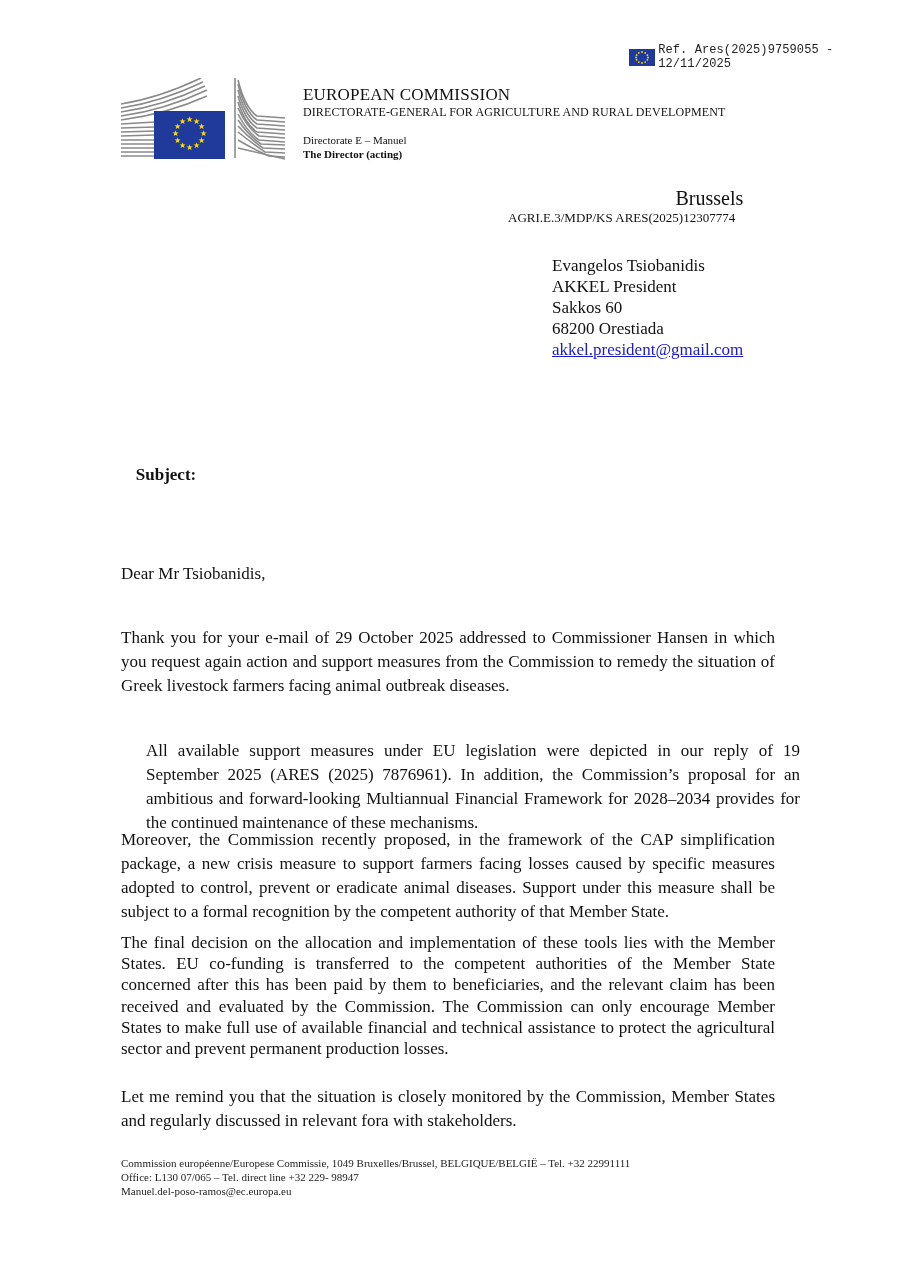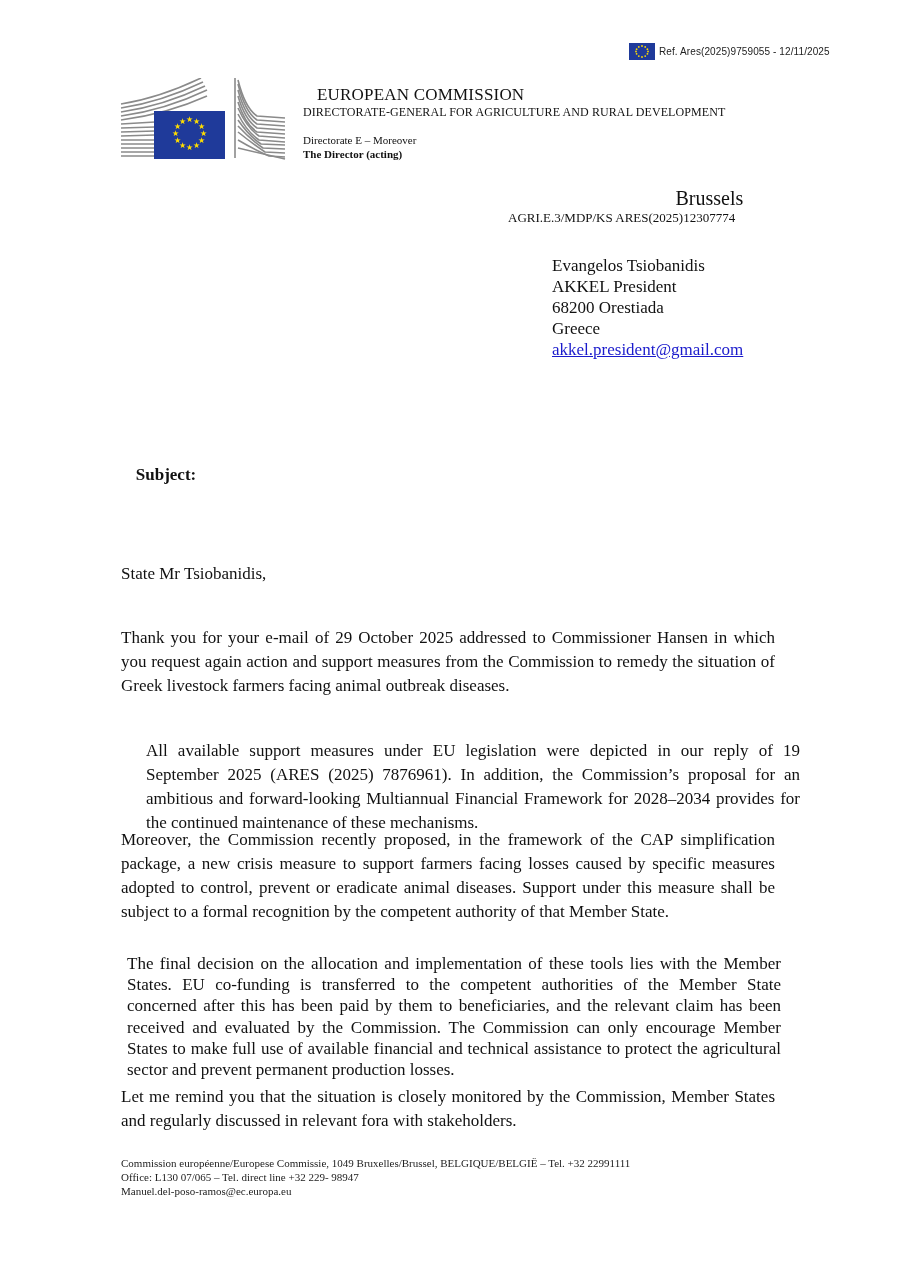--- a/index.html
+++ b/index.html
@@ -4,28 +4,28 @@
 <style>
   html, body { margin: 0; padding: 0; background: #ffffff; }
   body { width: 905px; height: 1280px; position: relative; overflow: hidden;
          font-family: "Liberation Serif", "DejaVu Serif", serif; color: #111111; }
   .abs { position: absolute; }
 
   
   .ref { left: 629px; top: 43px; display: flex; align-items: center; }
   .ref .flag { width: 26px; height: 17px; background: #1f3a9a; position: relative; margin-right: 4px; }
   .ref .flag svg { position: absolute; left: 0; top: 0; }
-  .ref .txt { font-family: Liberation Sans, sans-serif; font-size: 10px; color: #222; letter-spacing: 0.1px; }
+  .ref .txt { font-family: Liberation Mono, monospace; font-size: 12px; color: #222; letter-spacing: 0.1px; }
 
   
   .logo { left: 119px; top: 78px; width: 168px; height: 82px; }
 
   
   .hdr { left: 303px; top: 85px; }
-  .hdr .org { font-size: 17px; letter-spacing: 0.2px; line-height: 20px; margin-left: 14px; }
+  .hdr .org { font-size: 17px; letter-spacing: 0.2px; line-height: 20px; }
   .hdr .dg { font-size: 12px; line-height: 15px; letter-spacing: 0.1px; }
   .hdr .dir { font-size: 11px; line-height: 13px; margin-top: 14px; }
   .hdr .director { font-size: 11px; line-height: 14px; font-weight: bold; }
 
   
   .addr { left: 508px; top: 188px; }
   .addr .city { font-size: 20px; line-height: 21px; text-align: right; }
   .addr .refno { font-size: 13px; line-height: 17px; }
   .addr .recip { margin-top: 29px; font-size: 17px; line-height: 21px; }
   .addr .recip div { white-space: nowrap; margin-left: 44px; }
@@ -35,21 +35,21 @@
   .subject { left: 121px; top: 464px; width: 660px; font-size: 17px; line-height: 21px; font-weight: bold; display: flex; text-align: center; }
   .subject .lbl { width: 90px; flex: none; }
   .subject .val { width: 540px; }
 
   .salut { left: 121px; top: 563px; font-size: 17px; line-height: 21px; }
 
   .para { left: 121px; width: 654px; font-size: 17px; line-height: 24px; text-align: justify; }
   .p1 { top: 626px; }
   .p2 { top: 739px; margin-left: 25px; }
   .p3 { top: 828px; }
-  .p4 { top: 953px; line-height: 21.2px; margin-left: 6px; }
+  .p4 { top: 932px; line-height: 21.2px; }
   .p5 { top: 1085px; }
 
   .footer { left: 121px; top: 1156px; font-size: 11px; line-height: 14px; color: #222; }
 </style>
 </head>
 <body>
 
 <div class="abs ref">
   <span class="flag">
     <svg width="26" height="17" viewBox="0 0 26 17">
@@ -123,41 +123,41 @@
       <text x="56.5" y="58">★</text>
       <text x="58.5" y="51">★</text>
       <text x="63.5" y="46">★</text>
     </g>
   </svg>
 </div>
 
 <div class="abs hdr">
   <div class="org">EUROPEAN COMMISSION</div>
   <div class="dg">DIRECTORATE-GENERAL FOR AGRICULTURE AND RURAL DEVELOPMENT</div>
-  <div class="dir">Directorate E – Moreover</div>
+  <div class="dir">Directorate E – Manuel</div>
   <div class="director">The Director (acting)</div>
 </div>
 
 <div class="abs addr">
   <div class="city">Brussels</div>
   <div class="refno">AGRI.E.3/MDP/KS ARES(2025)12307774</div>
   <div class="recip">
     <div>Evangelos Tsiobanidis</div>
     <div>AKKEL President</div>
+    <div>Sakkos 60</div>
     <div>68200 Orestiada</div>
-    <div>Greece</div>
     <div><a title="akkel.president@gmail.com">akkel.president@gmail.com</a></div>
   </div>
 </div>
 
 <div class="abs subject">
   <span class="lbl">Subject:</span>
 </div>
 
-<div class="abs salut">State Mr Tsiobanidis,</div>
+<div class="abs salut">Dear Mr Tsiobanidis,</div>
 
 <div class="abs para p1">Thank you for your e-mail of 29 October 2025 addressed to Commissioner Hansen in which you request again action and support measures from the Commission to remedy the situation of Greek livestock farmers facing animal outbreak diseases.</div>
 <div class="abs para p2">All available support measures under EU legislation were depicted in our reply of 19 September 2025 (ARES (2025) 7876961). In addition, the Commission’s proposal for an ambitious and forward-looking Multiannual Financial Framework for 2028–2034 provides for the continued maintenance of these mechanisms.</div>
 <div class="abs para p3">Moreover, the Commission recently proposed, in the framework of the CAP simplification package, a new crisis measure to support farmers facing losses caused by specific measures adopted to control, prevent or eradicate animal diseases. Support under this measure shall be subject to a formal recognition by the competent authority of that Member State.</div>
 <div class="abs para p4">The final decision on the allocation and implementation of these tools lies with the Member States. EU co-funding is transferred to the competent authorities of the Member State concerned after this has been paid by them to beneficiaries, and the relevant claim has been received and evaluated by the Commission. The Commission can only encourage Member States to make full use of available financial and technical assistance to protect the agricultural sector and prevent permanent production losses.</div>
 <div class="abs para p5">Let me remind you that the situation is closely monitored by the Commission, Member States and regularly discussed in relevant fora with stakeholders.</div>
 
 <div class="abs footer">
   <div>Commission européenne/Europese Commissie, 1049 Bruxelles/Brussel, BELGIQUE/BELGIË – Tel. +32 22991111</div>
   <div>Office: L130 07/065 – Tel. direct line +32 229- 98947</div>

